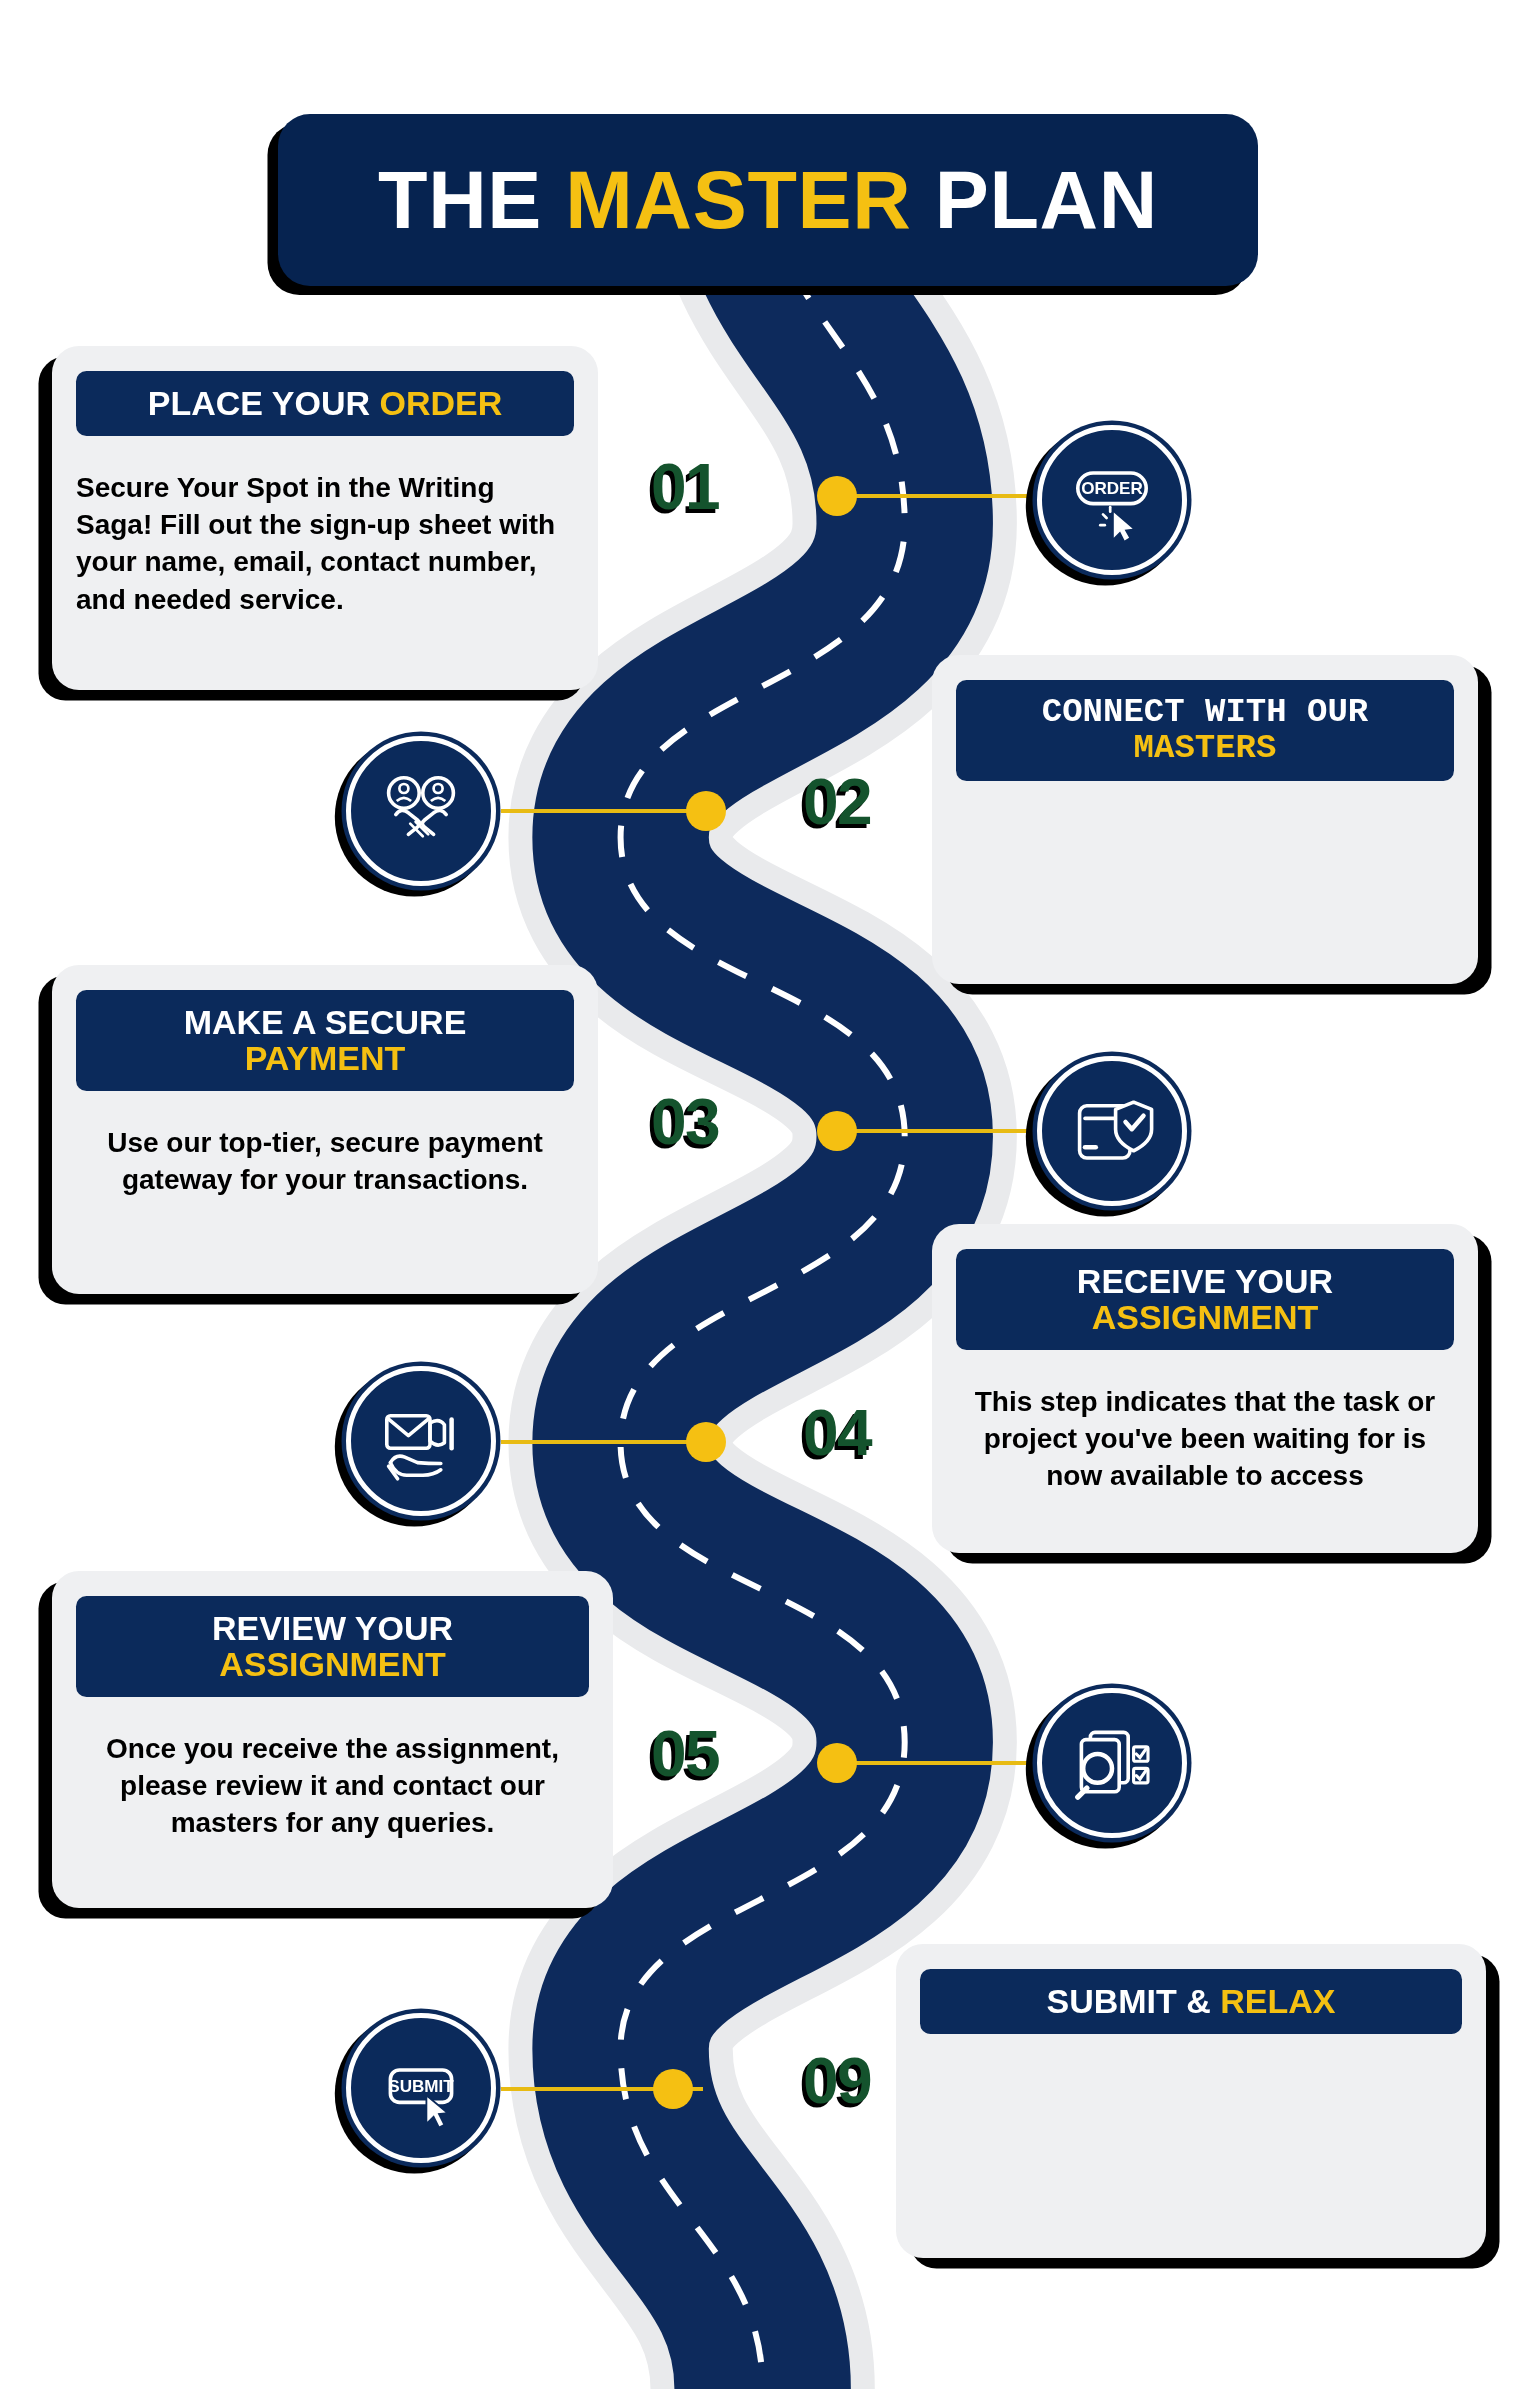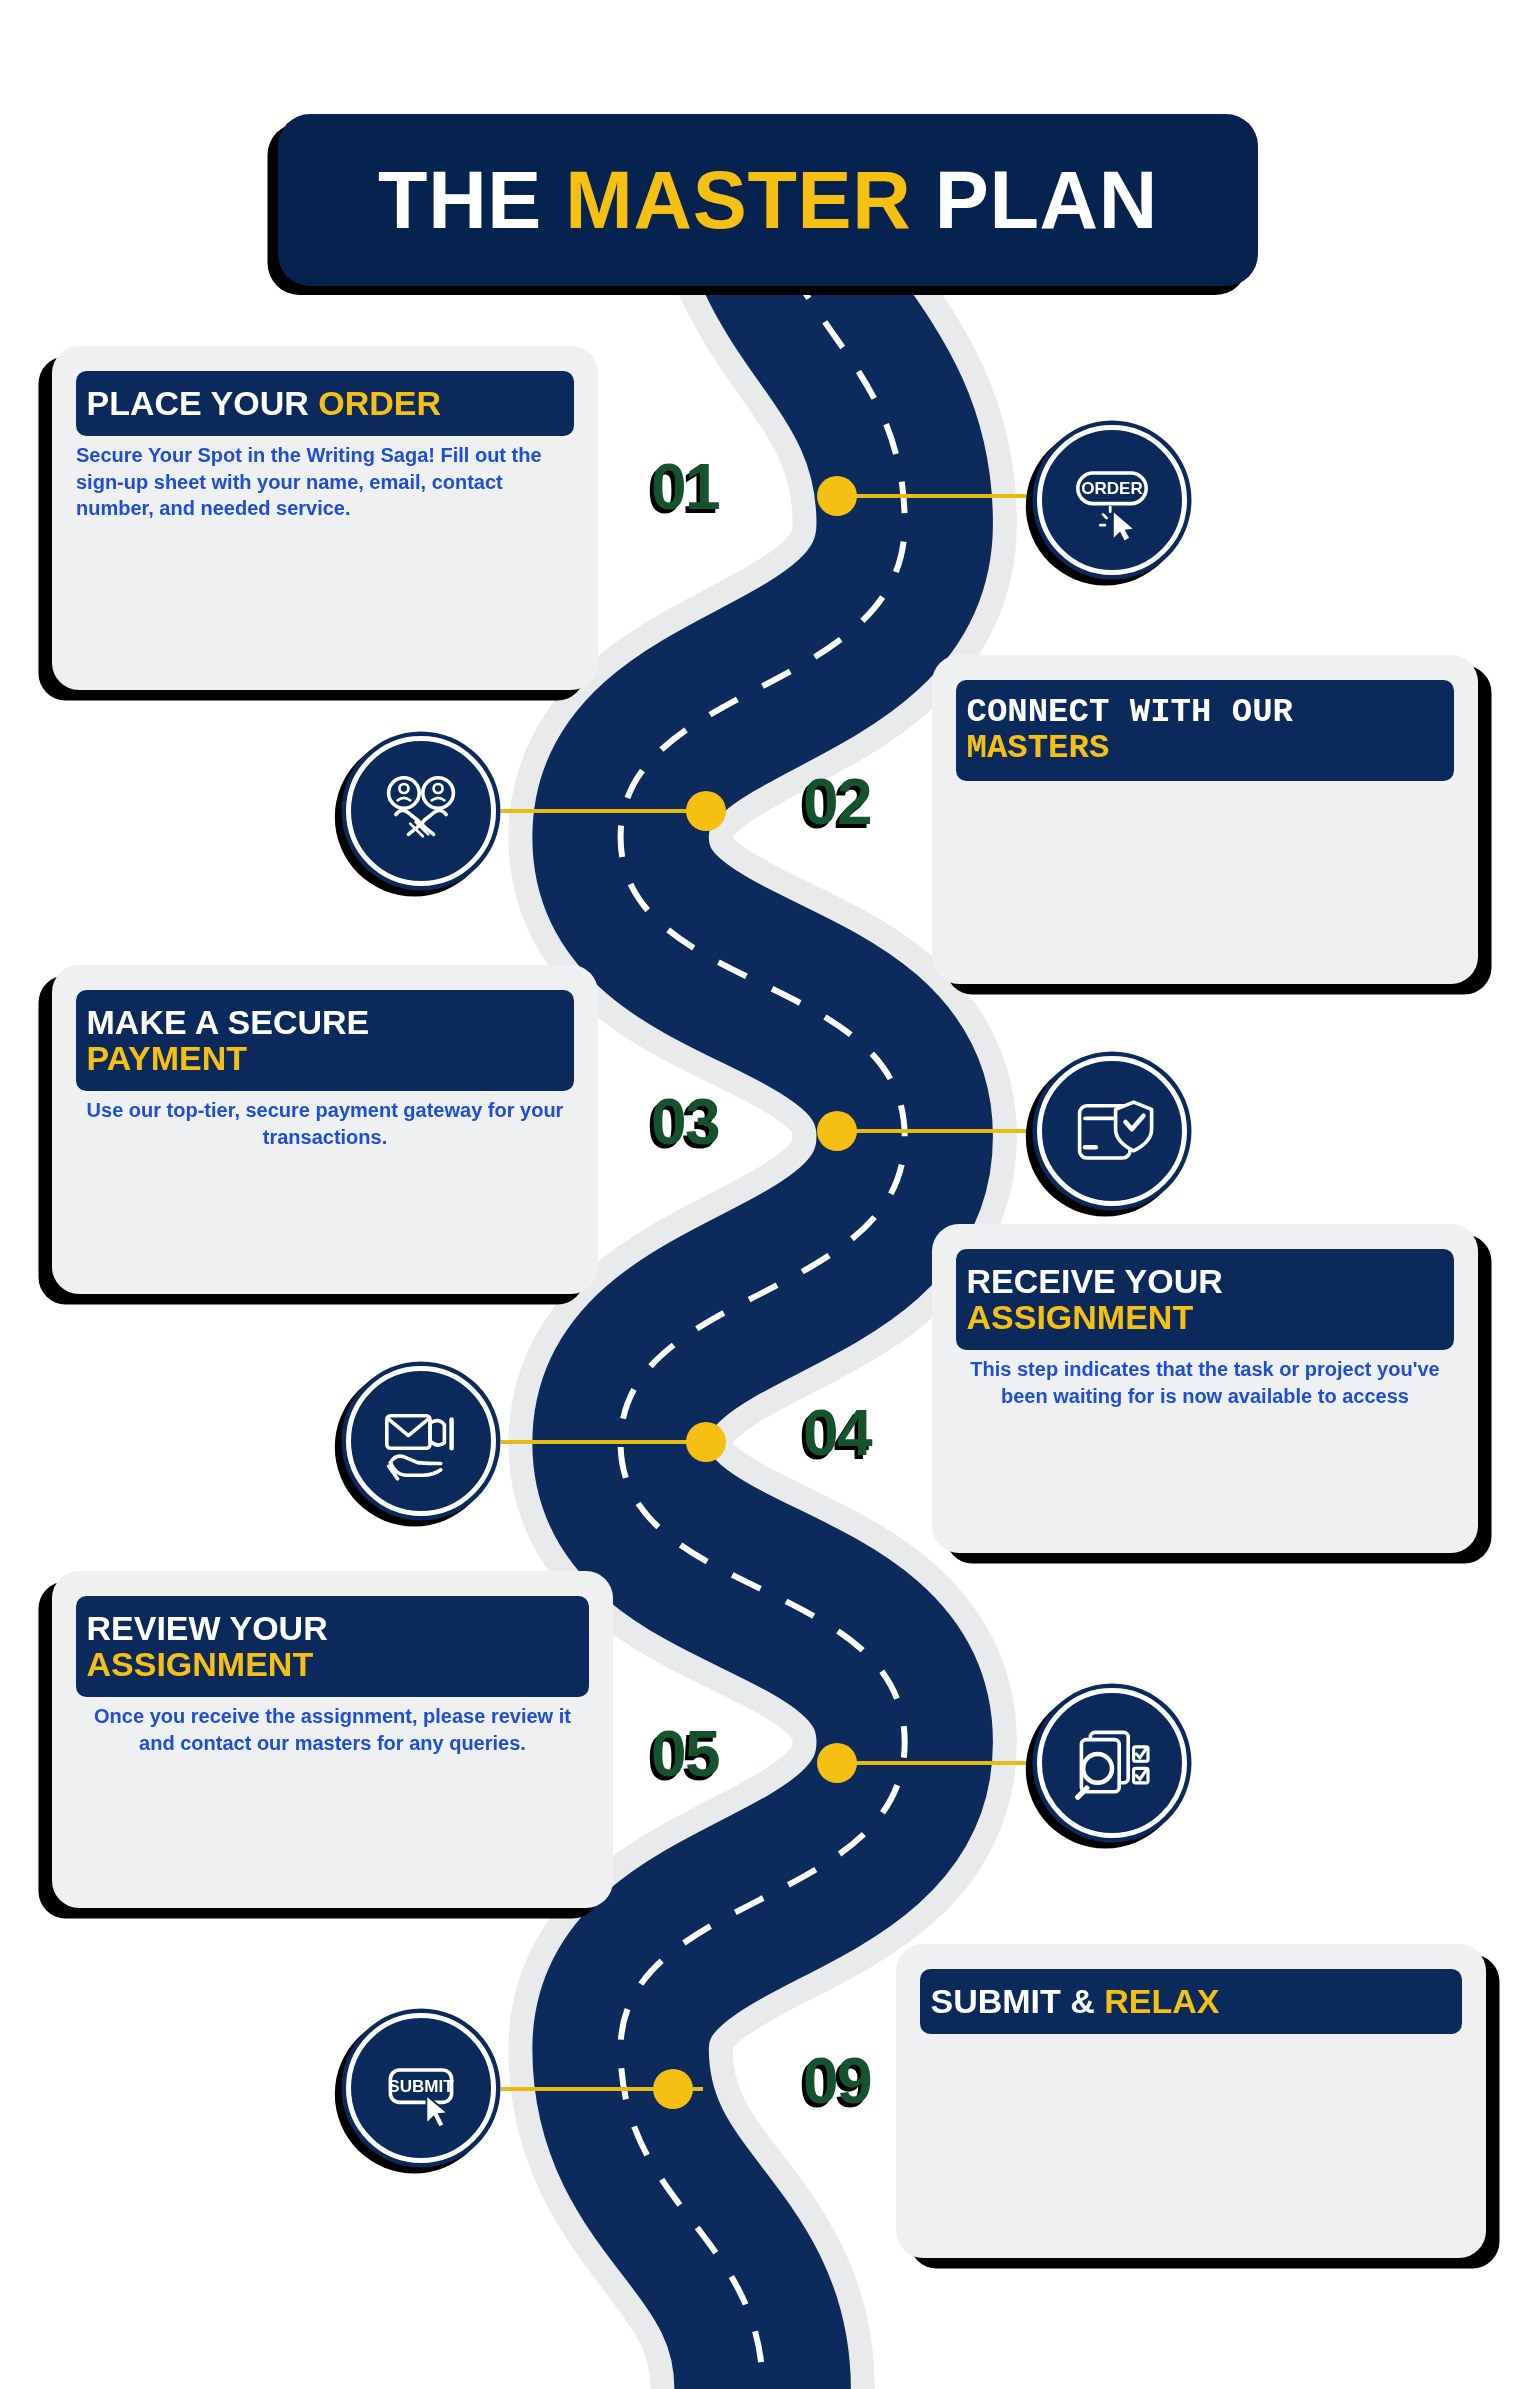--- a/index.html
+++ b/index.html
@@ -60,35 +60,36 @@
     z-index: 30;
     padding: 25.4px 24px 27px 24px;
   }
   .step-card.left  { box-shadow: -13.5px 10.5px 0 0 #000000; }
   .step-card.right { box-shadow:  13.5px 10.5px 0 0 #000000; }
 
   .card-header {
     background: #0b2a5b;
     border-radius: 10.5px;
     padding: 13.5px 10.5px 15px 10.5px;
-    margin-bottom: 6px;
+    text-align: center;
+    margin-bottom: 33px;
   }
   .card-header-text {
     color: #ffffff;
     font-weight: 700;
     font-size: 34px;
     line-height: 1.06;
     letter-spacing: 0px;
   }
   .card-header-text .hl { color: #f5c012; }
 
   .card-body {
-    color: #1d4ed8;
+    color: #000000;
     font-weight: 700;
-    font-size: 20px;
+    font-size: 28px;
     line-height: 1.33;
   }
   .body-left   { text-align: left; }
   .body-center { text-align: center; }
 
   
   .step-number {
     position: absolute;
     color: #14532d;
     font-weight: 700;

